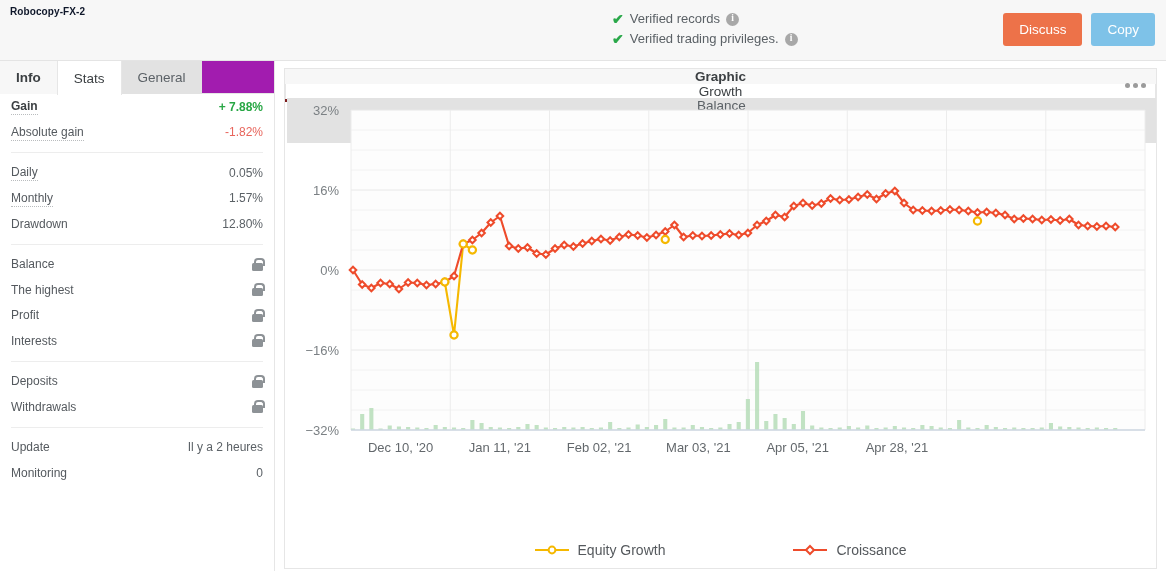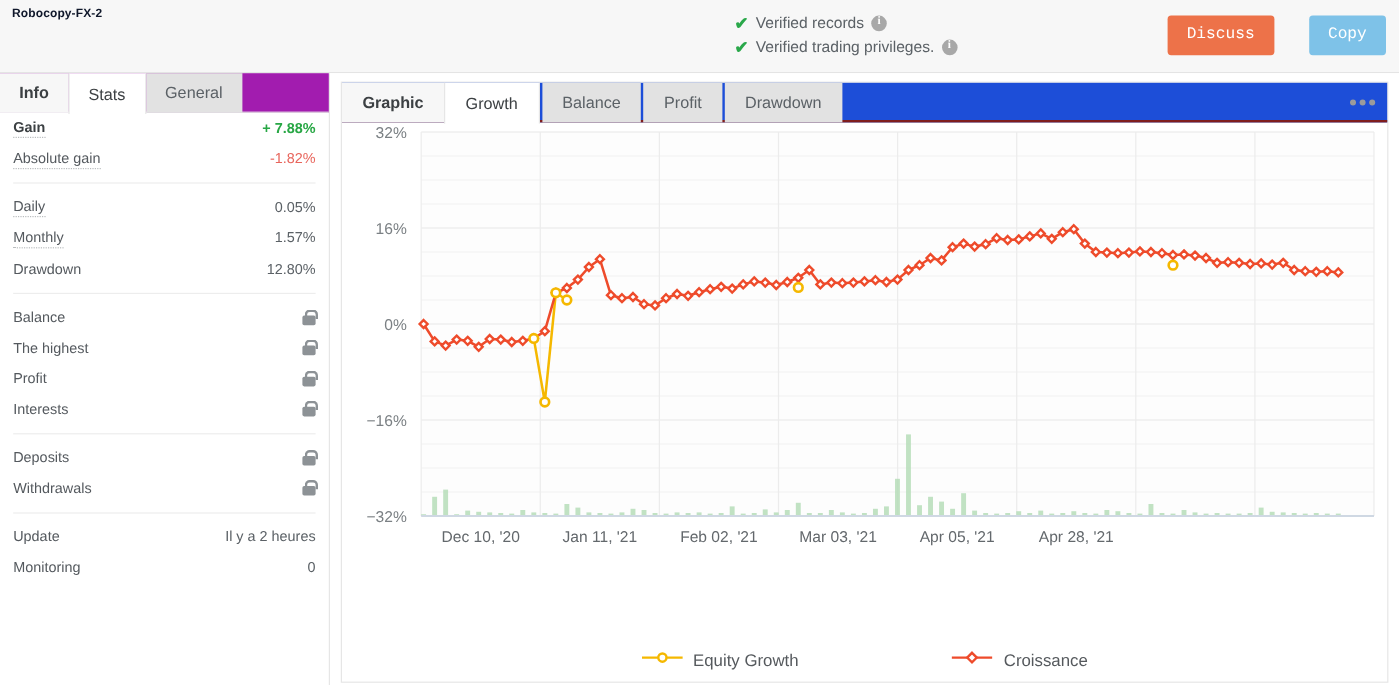--- a/index.html
+++ b/index.html
@@ -53,24 +53,23 @@
     flex: 0 0 auto;
   }
 
   #header-actions {
     position: absolute; right: 11px; top: 13px;
     display: flex; gap: 9px;
   }
   .hbtn {
     border: none; border-radius: 3px;
     color: #fff; font-size: 13.5px;
-    font-family: Liberation Mono, monospace;
+    font-family: Liberation Sans, sans-serif;
     padding: 0 16px; height: 33px;
     cursor: pointer;
-    margin-left: 20px;
   }
   #btn-discuss { background: #ed7249; }
   #btn-copy { background: #7ec2e8; }
 
   
   #body { display: flex; height: 510px; }
 
   
   #sidebar {
     width: 275px; flex: 0 0 275px;
@@ -134,23 +133,24 @@
 
   
   #main { flex: 1 1 auto; background: #fff; position: relative; }
   #main-card {
     position: absolute; left: 9px; top: 7px; right: 9px; bottom: 2px;
     background: #fff;
     border: 1px solid #e6e6e6;
   }
   #chart-tabs {
     display: flex; height: 33px;
-    background: #1d4ed8;
-    border-bottom: 2px solid #7f1d1d;
+    background: #5eead4;
+    border-bottom: 5px solid #7f1d1d;
     position: relative;
+    flex-direction: column;
   }
   .ctab {
     display: flex; align-items: center; justify-content: center;
     padding: 0 17px; height: 33px;
     font-size: 13.5px; color: #5b6166;
     cursor: pointer;
   }
   .ctab.bold { font-weight: bold; color: #3c4043; background: #f7f7f7; }
   .ctab.active {
     background: #fff; color: #3c4043;
@@ -177,21 +177,21 @@
   }
   .xlab {
     font-size: 13px; fill: #63686c;
     font-family: "Liberation Sans", sans-serif;
     text-anchor: middle;
   }
   #legend {
     position: absolute; left: 0; right: 0; bottom: 18px;
     display: flex; justify-content: center; gap: 128px;
   }
-  .lgitem { display: flex; align-items: flex-start; gap: 9px; }
+  .lgitem { display: flex; align-items: center; gap: 9px; }
   .lgtxt { font-size: 14px; color: #55595d; }
 </style>
 </head>
 <body>
 
 <div id="header">
 
   <div id="acct-block">
     <div id="acct-name">Robocopy-FX-2</div>
   </div>

